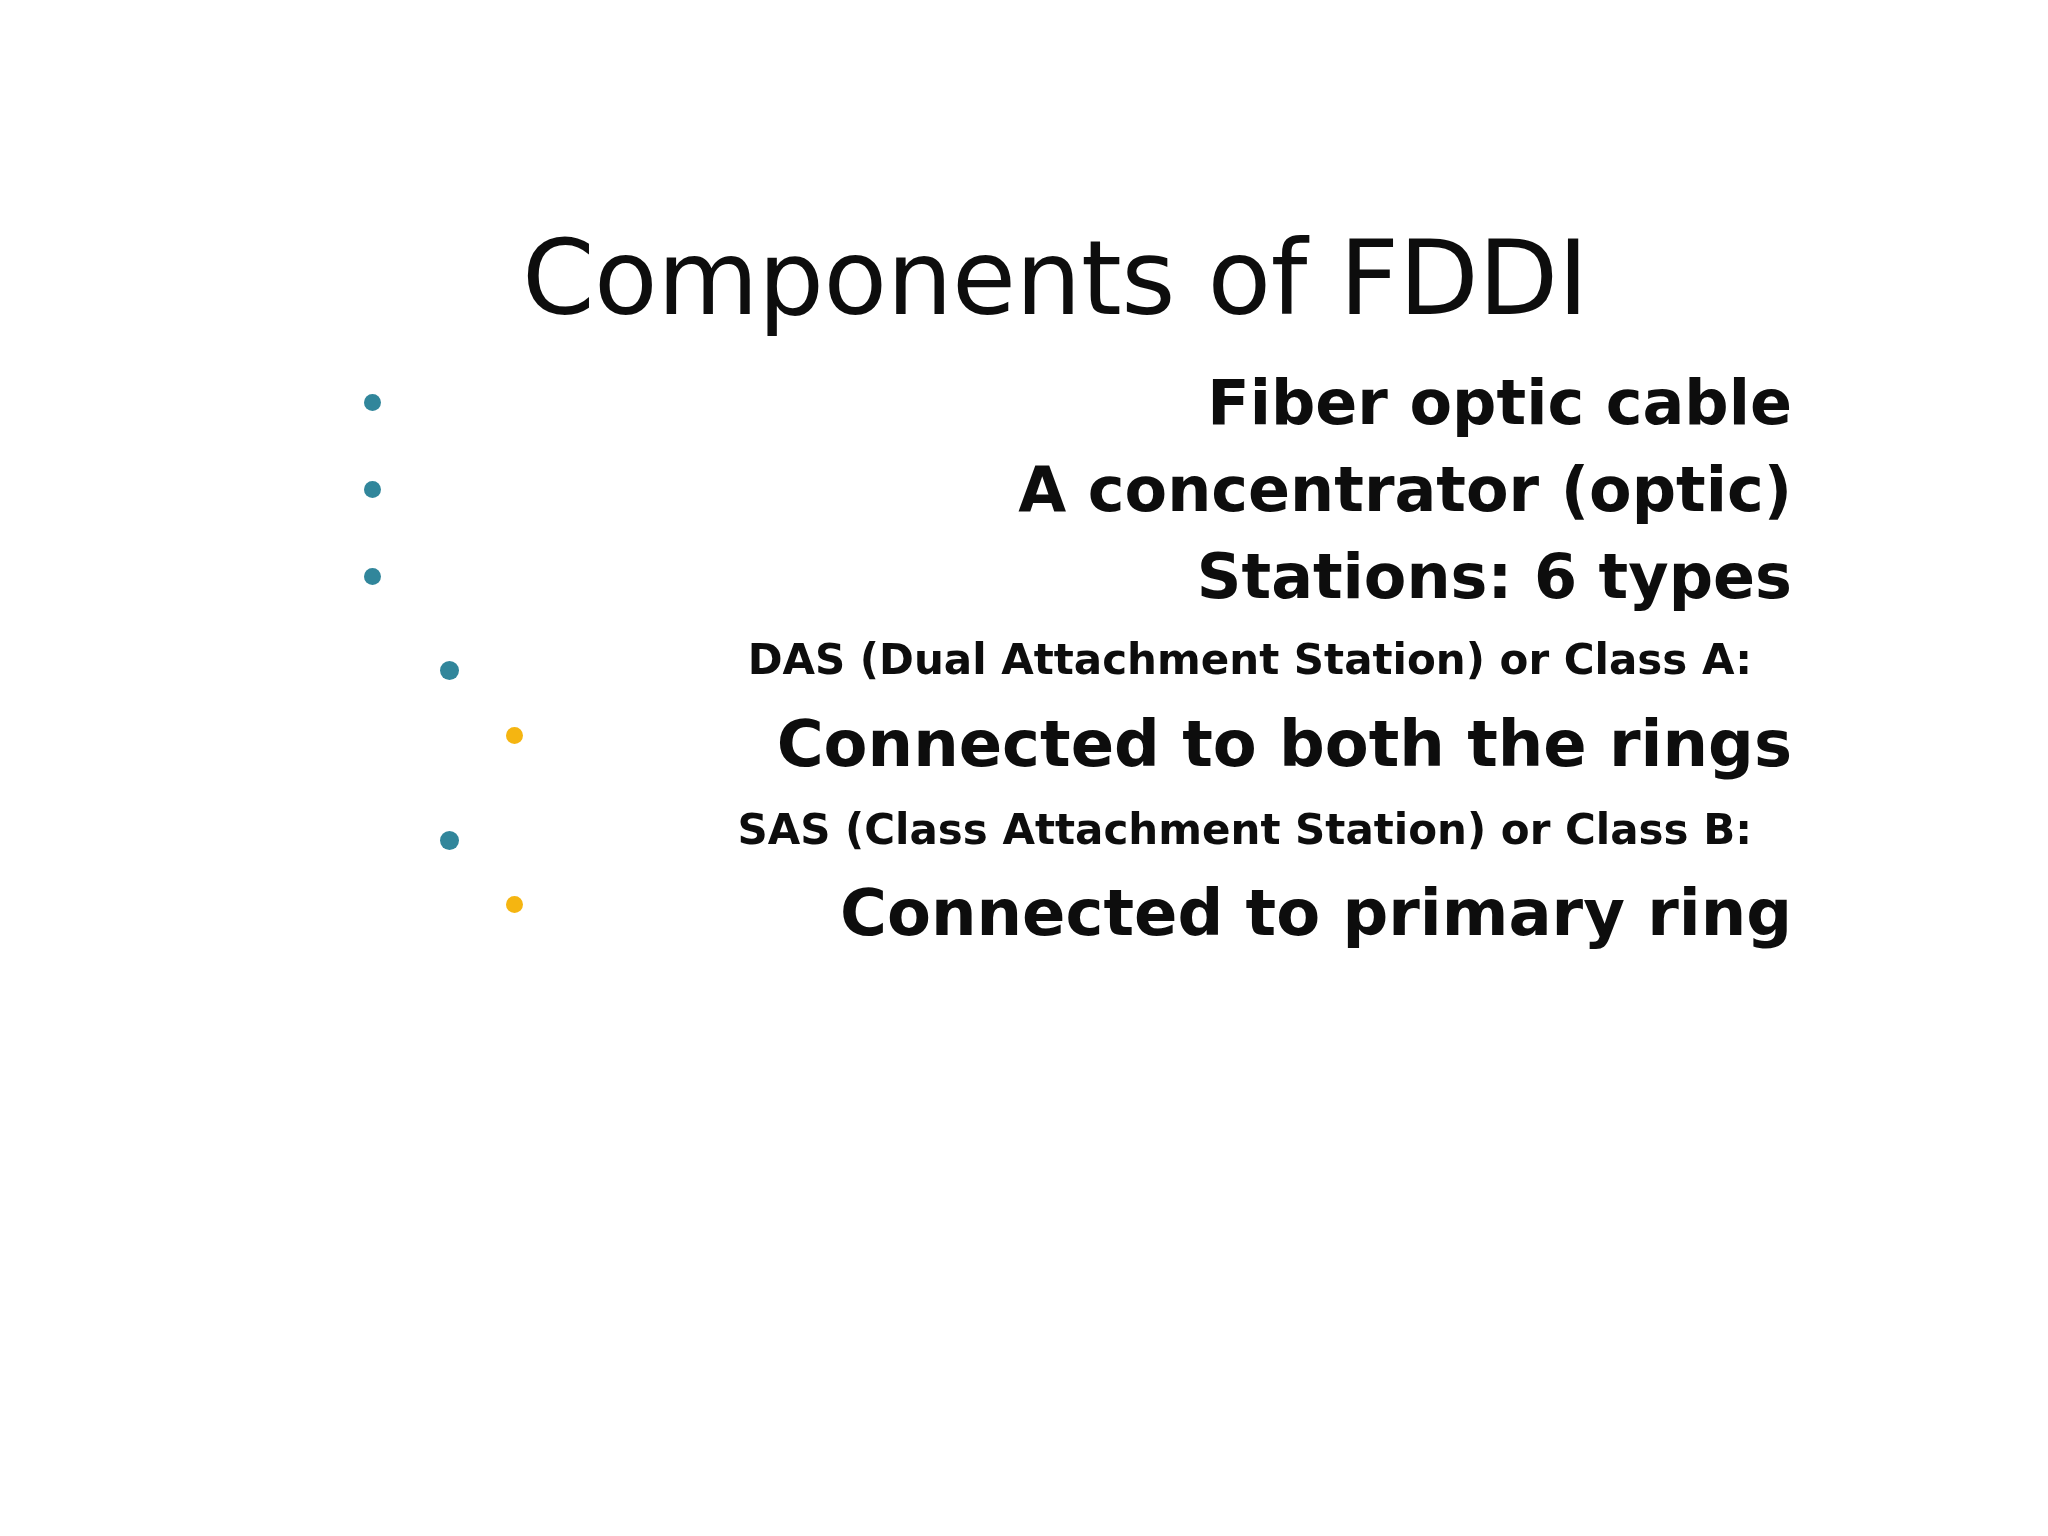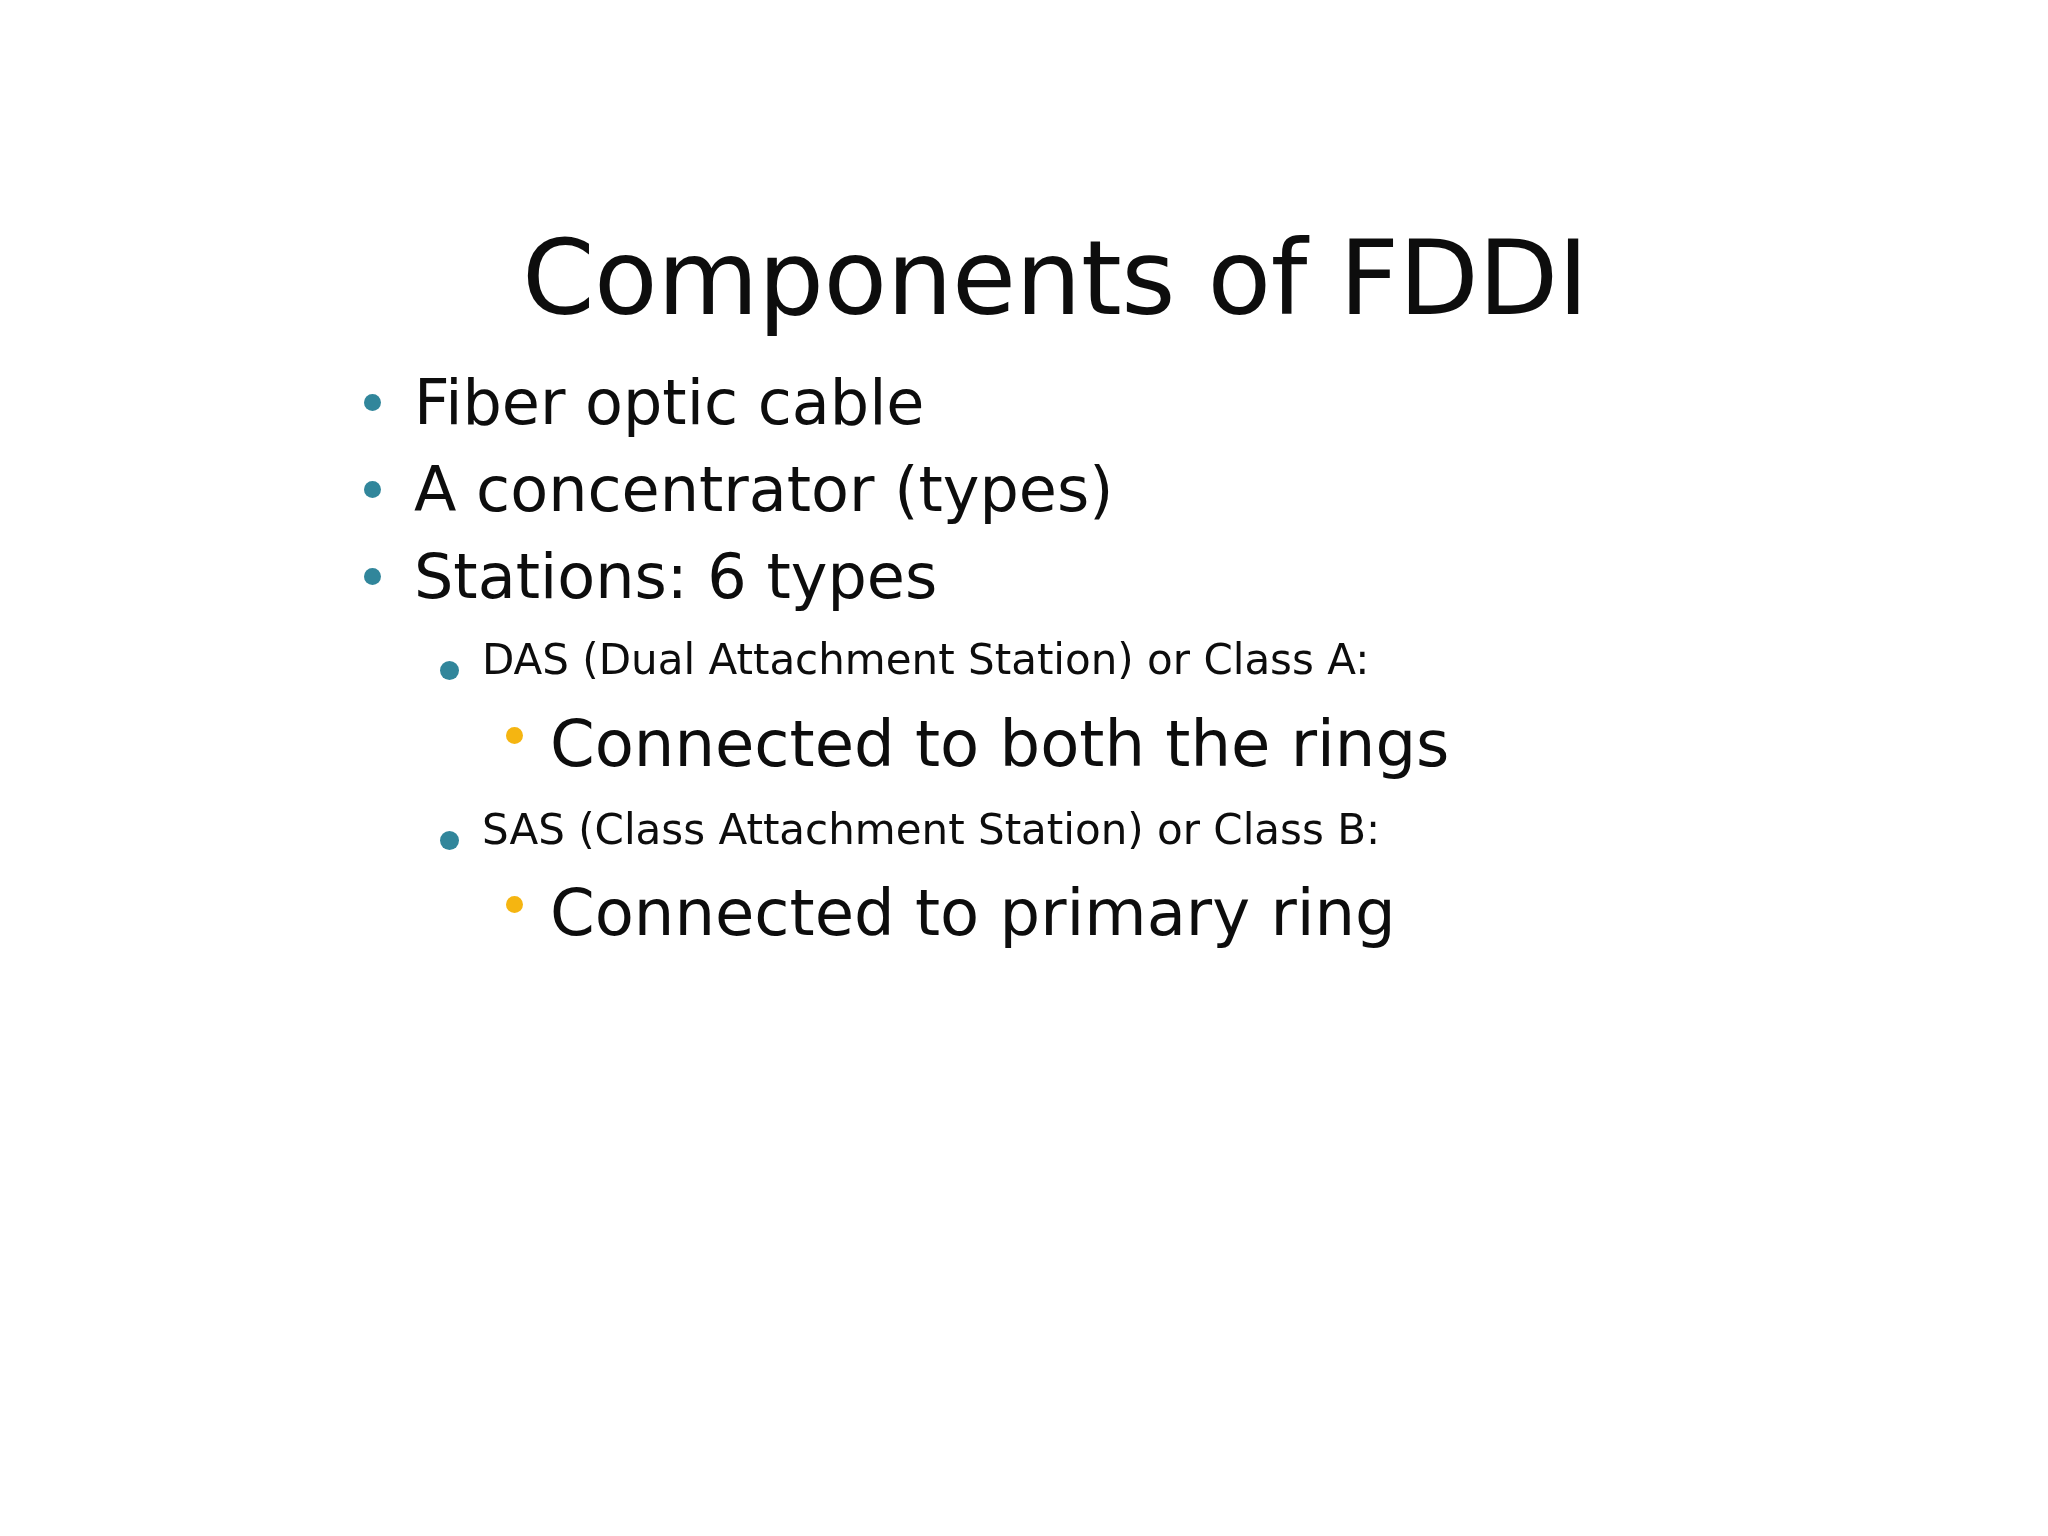--- a/index.html
+++ b/index.html
@@ -57,22 +57,23 @@
   }
 
   .li .bullet {
     position: absolute;
     border-radius: 50%;
     display: block;
   }
 
   .li .txt {
     display: block;
-    font-weight: 400;
+    font-weight: 700;
     color: #0d0d0d;
+    text-align: right;
   }
 
   
   .lvl1 {
     padding-left: 62px;
     margin-bottom: 14px;
   }
   .lvl1 .bullet {
     width: 17px;
     height: 17px;
@@ -131,21 +132,21 @@
 
   <div class="body-list">
 
     <div class="li lvl1">
       <span class="bullet" style="background: rgb(49, 134, 155);"></span>
       <span class="txt">Fiber optic cable</span>
     </div>
 
     <div class="li lvl1">
       <span class="bullet" style="background: rgb(49, 134, 155);"></span>
-      <span class="txt">A concentrator (types)</span>
+      <span class="txt">A concentrator (optic)</span>
     </div>
 
     <div class="li lvl1">
       <span class="bullet" style="background: rgb(49, 134, 155);"></span>
       <span class="txt">Stations: 6 types</span>
     </div>
 
     <div class="li lvl2">
       <span class="bullet" style="background: rgb(49, 134, 155);"></span>
       <span class="txt">DAS (Dual Attachment Station) or Class A:</span>

